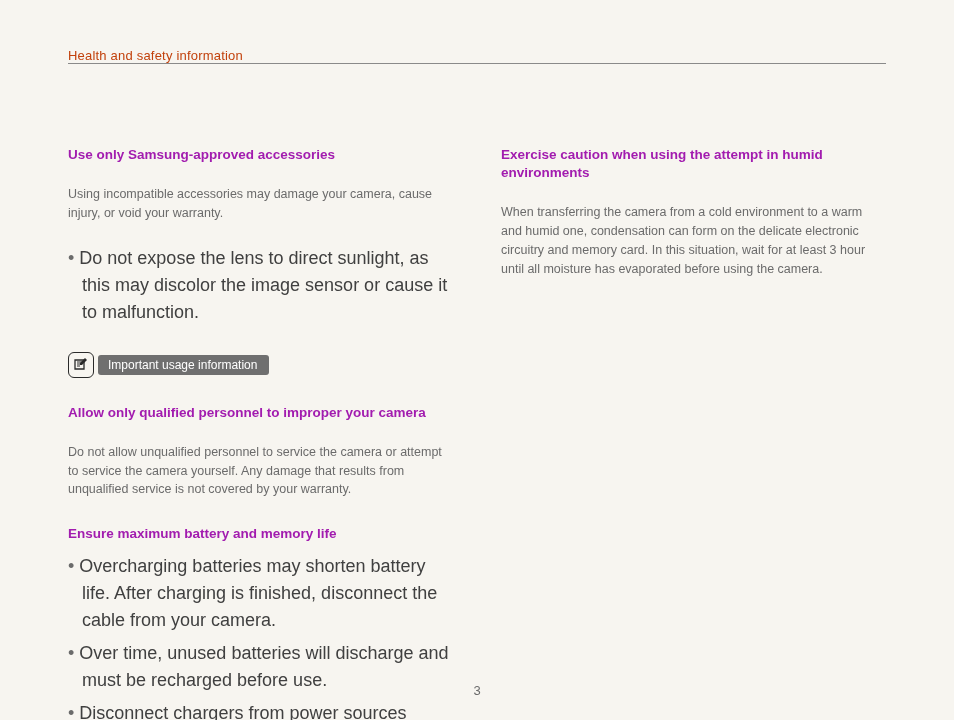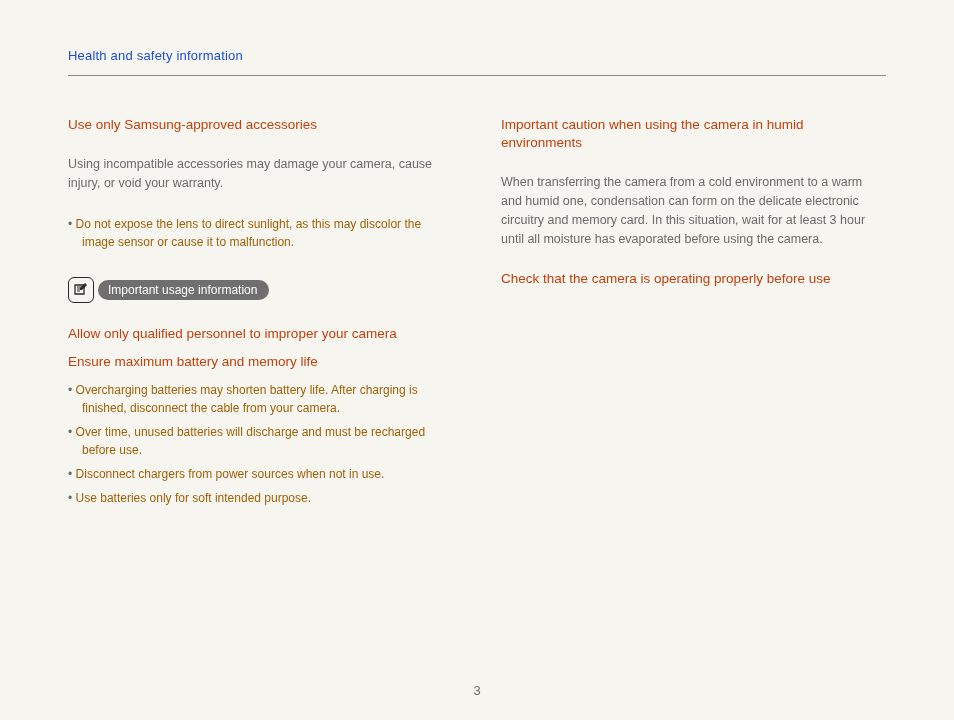--- a/index.html
+++ b/index.html
@@ -7,57 +7,58 @@
     width: 954px;
     height: 720px;
     background: #f7f5f0;
     font-family: Arial, Helvetica, sans-serif;
     color: #4a4a4a;
     padding: 48px 68px 24px 68px;
     position: relative;
   }
   .header-line {
     font-size: 13px;
-    color: #1d4ed8;
+    color: #c2410c;
     font-weight: 300;
-    padding-bottom: 12px;
+    padding-bottom: 0;
     border-bottom: 1px solid #8a8a8a;
-    margin-bottom: 40px;
+    margin-bottom: 56px;
     letter-spacing: 0.2px;
   }
   .columns {
     display: flex;
     gap: 48px;
   }
   .col {
     flex: 1;
     min-width: 0;
   }
   .section-heading {
     font-size: 13.5px;
-    color: #c2410c;
-    font-weight: 400;
+    color: #a21caf;
+    font-weight: 700;
     margin-bottom: 10px;
     line-height: 1.35;
+    margin-top: 26px;
   }
   .body-text {
     font-size: 12.5px;
     color: #6b6b6b;
     line-height: 1.5;
     font-weight: 300;
     margin-bottom: 22px;
     margin-top: 21px;
   }
   ul.bullets {
     list-style: none;
     margin-bottom: 26px;
   }
   ul.bullets li {
-    font-size: 12px;
-    color: #a16207;
+    font-size: 18px;
+    color: #404040;
     line-height: 1.5;
     font-weight: 300;
     padding-left: 14px;
     text-indent: -14px;
     margin-bottom: 6px;
   }
   ul.bullets li::before {
     content: "• ";
     color: #6b6b6b;
   }
@@ -77,21 +78,21 @@
     justify-content: center;
     margin-right: 4px;
     background: #f7f5f0;
   }
   .callout-icon svg { display: block; }
   .callout-label {
     background: #6f6f6f;
     color: #fff;
     font-size: 12px;
     padding: 3px 12px 3px 10px;
-    border-radius: 10px;
+    border-radius: 3px;
     font-weight: 400;
   }
   .page-number {
     position: absolute;
     bottom: 22px;
     left: 0;
     right: 0;
     text-align: center;
     font-size: 13px;
     color: #6b6b6b;
@@ -118,35 +119,35 @@
         <svg width="16" height="16" viewBox="0 0 16 16">
           <path d="M2 3 L11 3 L11 12 L2 12 Z" fill="none" stroke="#2a2a2a" stroke-width="1.3"></path>
           <path d="M4 5 L9 5 M4 7 L9 7 M4 9 L7 9" stroke="#2a2a2a" stroke-width="1" fill="none"></path>
           <path d="M12 1 L14 3 L9 8 L7 8 L7 6 Z" fill="#2a2a2a"></path>
         </svg>
       </span>
       <span class="callout-label">Important usage information</span>
     </div>
 
     <div class="section-heading">Allow only qualified personnel to improper your camera</div>
+    <div class="body-text">Do not allow unqualified personnel to service the camera or attempt to service the camera yourself. Any damage that results from unqualified service is not covered by your warranty.</div>
 
     <div class="section-heading">Ensure maximum battery and memory life</div>
     <ul class="bullets">
       <li>Overcharging batteries may shorten battery life. After charging is finished, disconnect the cable from your camera.</li>
       <li>Over time, unused batteries will discharge and must be recharged before use.</li>
       <li>Disconnect chargers from power sources when not in use.</li>
       <li>Use batteries only for soft intended purpose.</li>
     </ul>
 
   </div>
 
   <div class="col">
 
-    <div class="section-heading">Important caution when using the camera in humid environments</div>
+    <div class="section-heading">Exercise caution when using the attempt in humid environments</div>
     <div class="body-text">When transferring the camera from a cold environment to a warm and humid one, condensation can form on the delicate electronic circuitry and memory card. In this situation, wait for at least 3 hour until all moisture has evaporated before using the camera.</div>
 
-    <div class="section-heading">Check that the camera is operating properly before use</div>
 
   </div>
 
 </div>
 
 <div class="page-number">3</div>
 
 </body></html>

